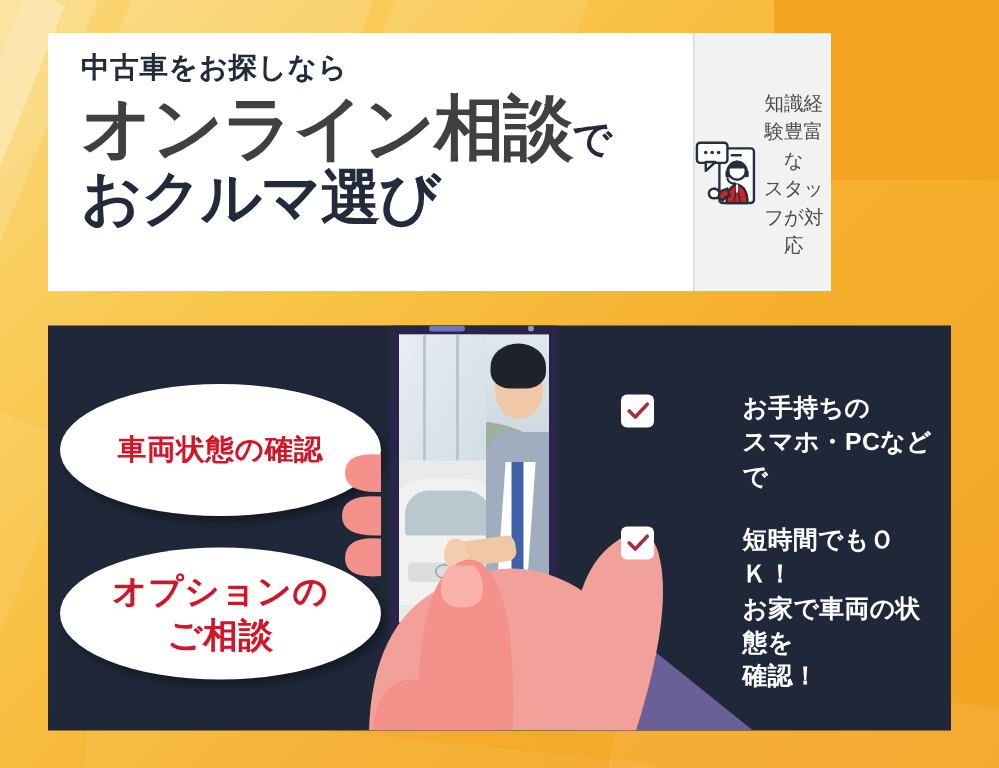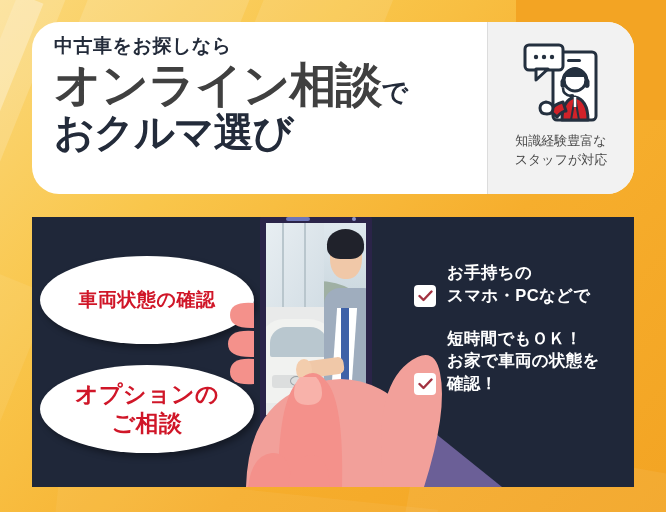--- a/index.html
+++ b/index.html
@@ -42,26 +42,25 @@
     right: 0; top: 0;
     width: 150px; height: 120px;
     background: #F3A423;
   }
 
   
   #header-card {
     position: absolute;
     left: 32px;
     top: 22px;
-    width: 602px;
+    width: 522px;
     height: 172px;
     background: #FFFFFF;
     display: flex;
     overflow: hidden;
-    border-radius: 27px;
   }
   #headline-block {
     width: 455px;
     padding: 14px 0 0 22px;
     box-sizing: border-box;
   }
   #eyebrow {
     font-size: 19px;
     font-weight: bold;
     color: #232B3A;
@@ -90,21 +89,21 @@
     letter-spacing: -1px;
     margin-top: 2px;
     white-space: nowrap;
   }
 
   #staff-panel {
     flex: 1;
     background: #F2F2F2;
     border-left: 1px solid #DCDCDC;
     display: flex;
-    flex-direction: column;
+    flex-direction: row;
     align-items: center;
     padding-top: 14px;
     box-sizing: border-box;
   }
   #staff-caption {
     font-size: 13px;
     color: #4A4A4A;
     line-height: 1.45;
     text-align: center;
     margin-top: 4px;
@@ -150,22 +149,23 @@
 
   
   #checklist {
     position: absolute;
     left: 382px;
     top: 44px;
     width: 210px;
   }
   .check-row {
     display: flex;
-    align-items: flex-end;
+    align-items: flex-start;
     margin-bottom: 20px;
+    gap: 48px;
   }
   .checkbox {
     flex: 0 0 auto;
     width: 22px; height: 22px;
     background: #FFFFFF;
     border-radius: 4px;
     margin-right: 11px;
     margin-top: 2px;
     display: flex;
     align-items: center;

